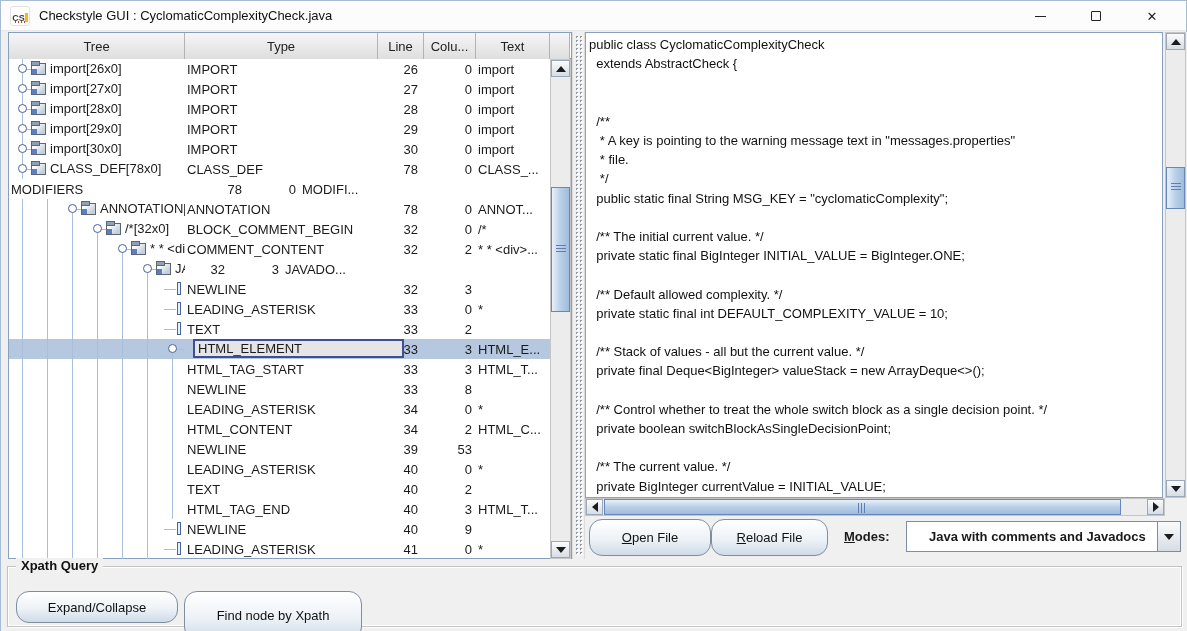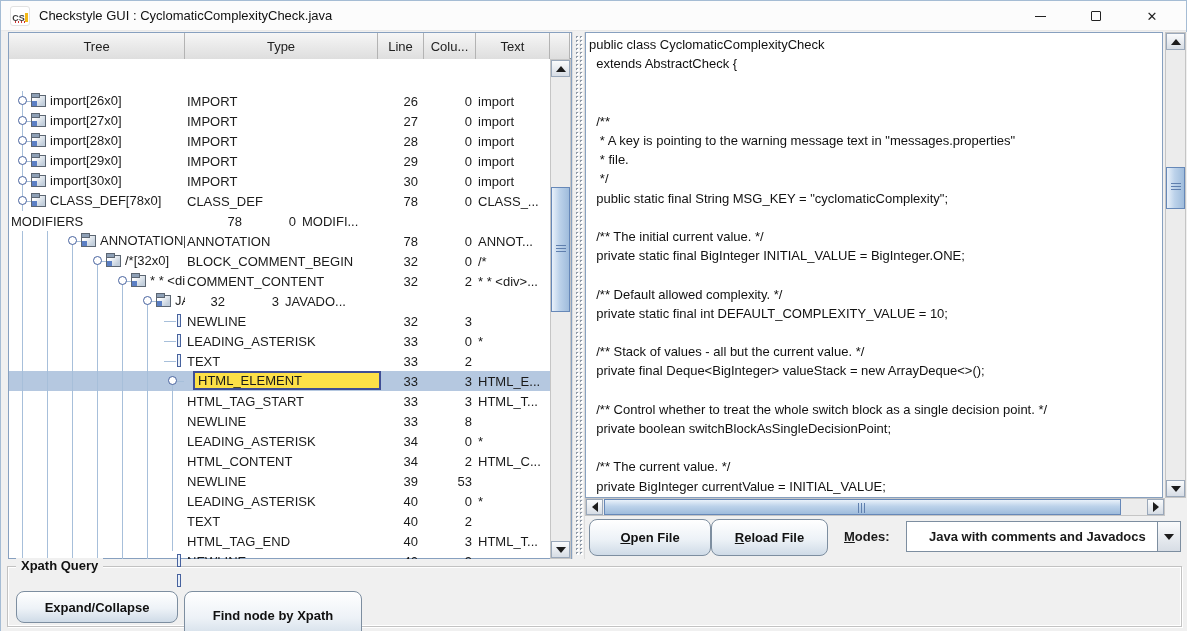--- a/index.html
+++ b/index.html
@@ -24,43 +24,43 @@
   .glyph-max { width:10px; height:10px; border:1px solid #222; border-radius:1px; }
   .glyph-close { font-size:13px; color:#222; line-height:1; }
 
   
   .left-panel { position:absolute; left:7px; top:31px; width:564px; height:527px;
                 background:#ffffff; border:1px solid #87a0bf; }
   .thead { position:absolute; left:0; top:0; right:0; height:26px; display:flex;
            border-bottom:1px solid #8f8f8f; }
   .hcell { height:26px; background:linear-gradient(#f6f6f6,#dedede); border-right:1px solid #b3b3b3;
            display:flex; align-items:center; justify-content:center; font-size:13px; color:#222; }
-  .tbody { position:absolute; left:0; top:26px; width:541px; height:500px; overflow:hidden;margin-top:32px; }
+  .tbody { position:absolute; left:0; top:26px; width:541px; height:500px; overflow:hidden; }
   .trow { position:relative; height:20px; display:flex; font-size:13px; white-space:nowrap; }
   .trow.selected { background:#b5c8e0; }
   .cell { height:20px; display:flex; align-items:center; overflow:hidden; }
   .c-tree { width:176px; position:relative; flex:none; }
   .c-type { width:193px; flex:none; padding-left:2px; }
   .c-line { width:46px; flex:none; justify-content:flex-end; padding-right:6px; }
   .c-col  { width:52px; flex:none; justify-content:flex-end; padding-right:4px; }
   .c-text { flex:1; padding-left:2px; }
   .leg { position:absolute; top:0; bottom:0; width:1px; background:#a7bfda; }
   .leg.half { top:10px; }
   .hdash { position:absolute; top:10px; height:1px; background:#a7bfda; }
   .toggle { position:absolute; top:5px; width:9px; height:9px; border:1.5px solid #47629e;
             border-radius:50%; background:#fff; z-index:2; }
   .ficon { position:absolute; top:4px; width:15px; height:12px; border:1px solid #5c6672;
            background:linear-gradient(135deg,#ffffff 20%,#c3cfdc 80%); z-index:1; }
   .ficon::before { content:""; position:absolute; left:-1px; top:-3px; width:7px; height:3px;
            background:#8ea0b6; border:1px solid #5c6672; }
   .ficon::after { content:""; position:absolute; left:0; bottom:0; width:5px; height:5px; background:#5b7fc4; }
   .licon { position:absolute; top:3px; width:4px; height:13px; border:1px solid #47629e; background:#e8f0fa; z-index:1; }
   .nlabel { position:absolute; top:2px; font-size:13px; white-space:nowrap; }
-  .focusbox { position:absolute; left:184px; top:0; width:188px; height:19px; border:2px solid #3f4e95;
-              background:#fde047; font-size:13px; line-height:15px; padding-left:3px; z-index:3; }
+  .focusbox { position:absolute; left:184px; top:0; width:211px; height:19px; border:2px solid #3f4e95;
+              background:#e5e5e5; font-size:13px; line-height:15px; padding-left:3px; z-index:3; }
 
   
   .vsb { position:absolute; width:21px; background:#ececec; border:1px solid #c5c5c5; }
   .sbtn { position:absolute; left:0; width:19px; height:17px; background:linear-gradient(#fafbfc,#d7dde5);
           border:1px solid #9aa8ba; display:flex; align-items:center; justify-content:center; }
   .tri-up    { width:0; height:0; border-left:5px solid transparent; border-right:5px solid transparent; border-bottom:6px solid #1c1c1c; }
   .tri-down  { width:0; height:0; border-left:5px solid transparent; border-right:5px solid transparent; border-top:6px solid #1c1c1c; }
   .tri-left  { width:0; height:0; border-top:5px solid transparent; border-bottom:5px solid transparent; border-right:6px solid #1c1c1c; }
   .tri-right { width:0; height:0; border-top:5px solid transparent; border-bottom:5px solid transparent; border-left:6px solid #1c1c1c; }
   .vthumb { position:absolute; left:0; width:19px; border:1px solid #6688b8;
@@ -83,22 +83,22 @@
                               radial-gradient(circle at 1px 1px,#8f9aa8 1px,transparent 1.4px);
              background-size:4px 4px,4px 4px; background-position:1px 1px,0 0; }
 
   
   .right-panel { position:absolute; left:584px; top:31px; width:602px; height:527px; background:#f0f0f0; }
   .code-view { position:absolute; left:0; top:0; width:578px; height:466px; background:#ffffff;
                border:1px solid #87a0bf; overflow:hidden; }
   .code-view pre { font-family:"Liberation Sans", sans-serif; font-size:13px; line-height:19.2px;
                padding:2px 0 0 3px; white-space:pre; color:#111; }
   .btn-row { position:absolute; left:0; top:484px; width:602px; height:43px; }
-  .jbutton { position:absolute; border:1px solid #7d8ea0; border-radius:8px; color:#111;
-             background:linear-gradient(#ffffff,#edf2f7 55%,#cfdbe7); font-size:13px; font-weight:bold;
+  .jbutton { position:absolute; border:1px solid #7d8ea0; border-radius:13px; color:#111;
+             background:linear-gradient(#ffffff,#edf2f7 55%,#cfdbe7); font-size:13px; font-weight:normal;
              display:flex; align-items:center; justify-content:center; }
   .u { text-decoration:underline; }
   .modes-label { position:absolute; left:259px; top:13px; font-size:13px; font-weight:bold; }
   .combo { position:absolute; left:321px; top:5px; width:275px; height:31px; border:1px solid #7d8ea0; background:#fff; }
   .combo .val { position:absolute; left:0; top:0; right:23px; bottom:0; display:flex; align-items:center;
                 padding-left:22px; font-size:13px; font-weight:bold; white-space:nowrap; overflow:hidden; }
   .combo .arrow { position:absolute; right:0; top:0; width:23px; bottom:0; border-left:1px solid #7d8ea0;
                 background:linear-gradient(#fafbfc,#d7dde5); display:flex; align-items:center; justify-content:center; }
 
   

